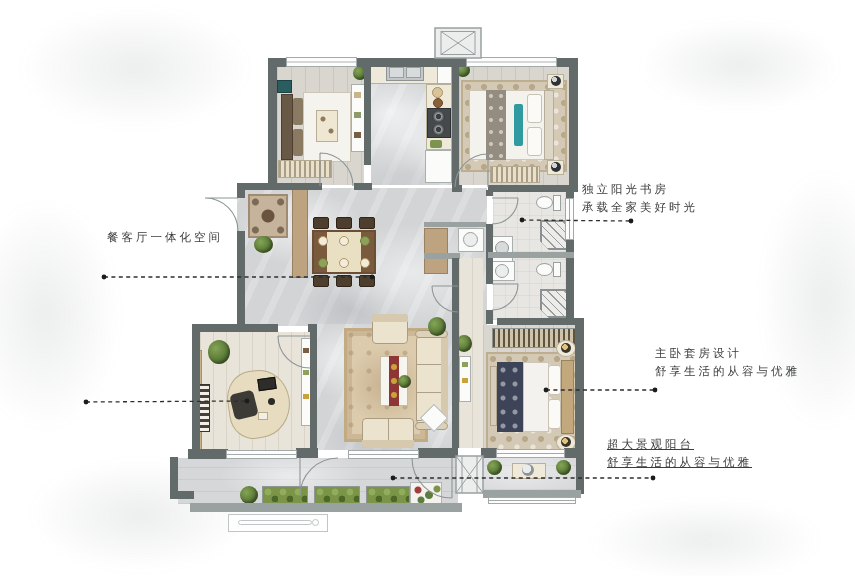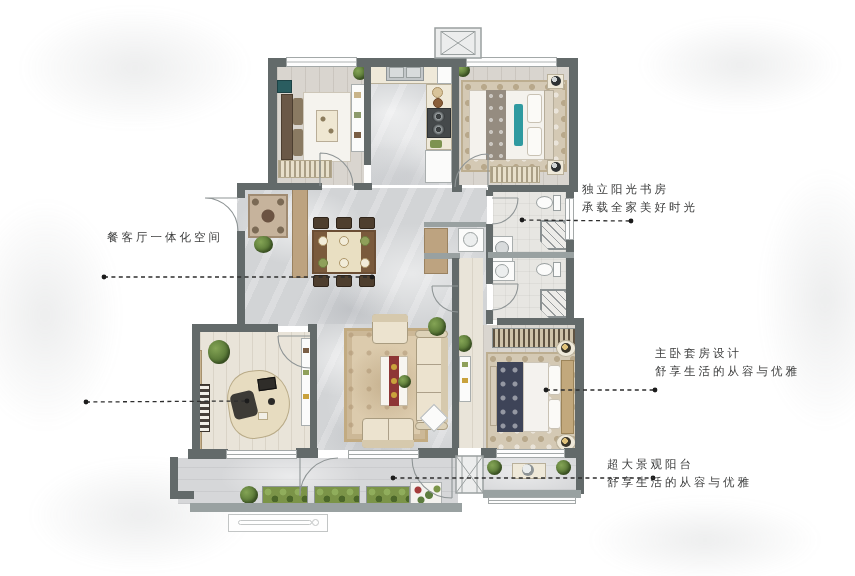--- a/index.html
+++ b/index.html
@@ -322,18 +322,18 @@
     <b style="position:static">独立阳光书房</b>
     <b style="position:static">承载全家美好时光</b>
   </div>
   <div class="cl" style="left:107px;top:229px;">
     <b style="position:static">餐客厅一体化空间</b>
   </div>
   <div class="cl" style="left:607px;top:345px;margin-left:48px;">
     <b style="position:static">主卧套房设计</b>
     <b style="position:static">舒享生活的从容与优雅</b>
   </div>
-  <div class="cl" style="left:607px;top:456px;">
+  <div class="cl" style="left:607px;top:436px;text-decoration:underline;">
     <b style="position:static">超大景观阳台</b>
     <b style="position:static">舒享生活的从容与优雅</b>
   </div>
 
 </div>
 
 </body></html>

